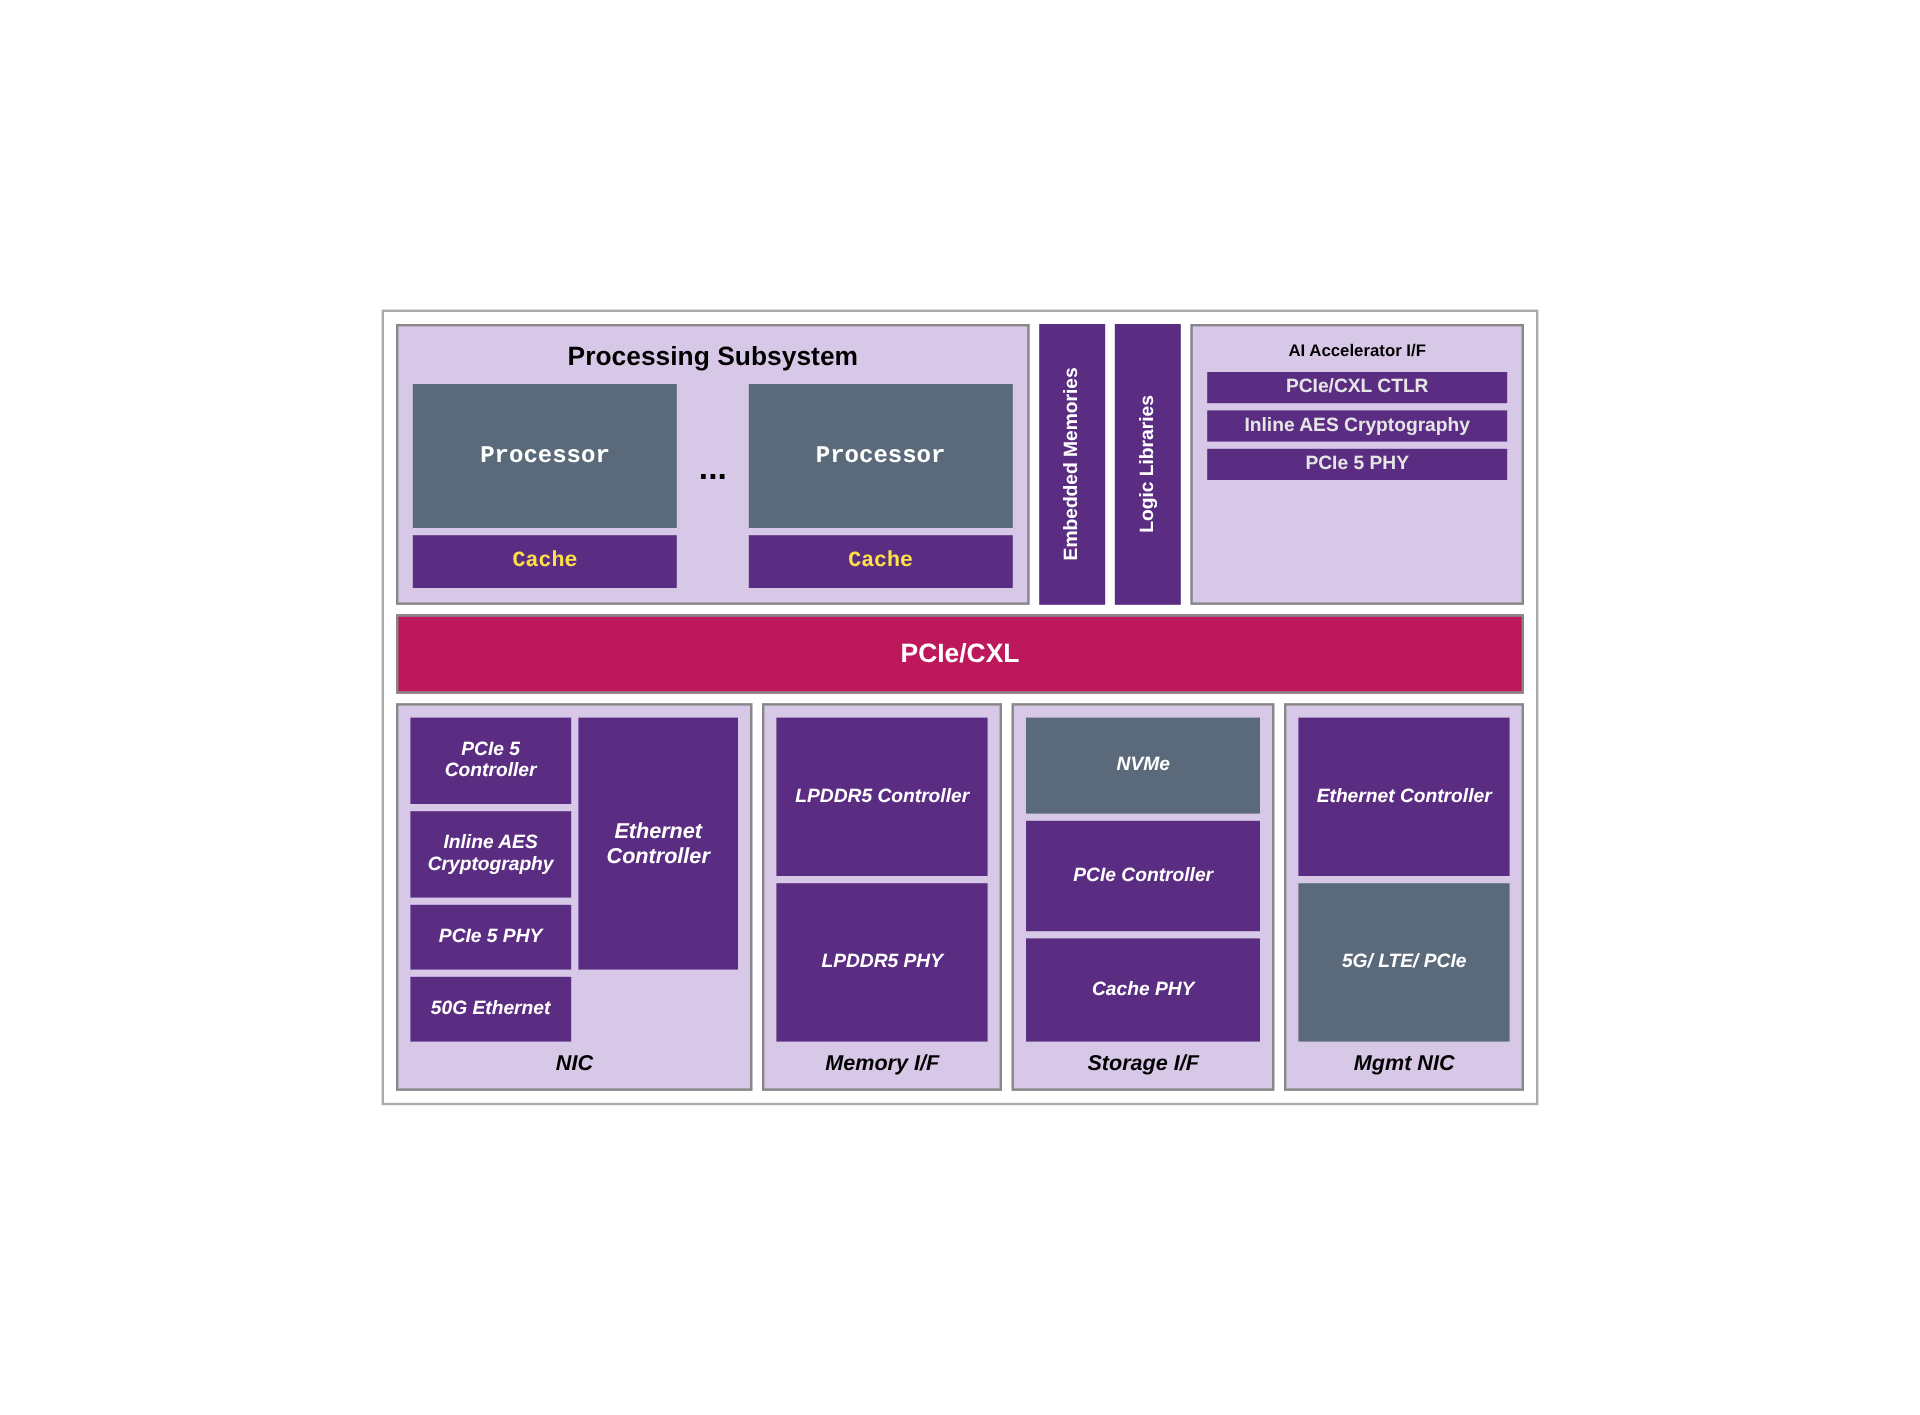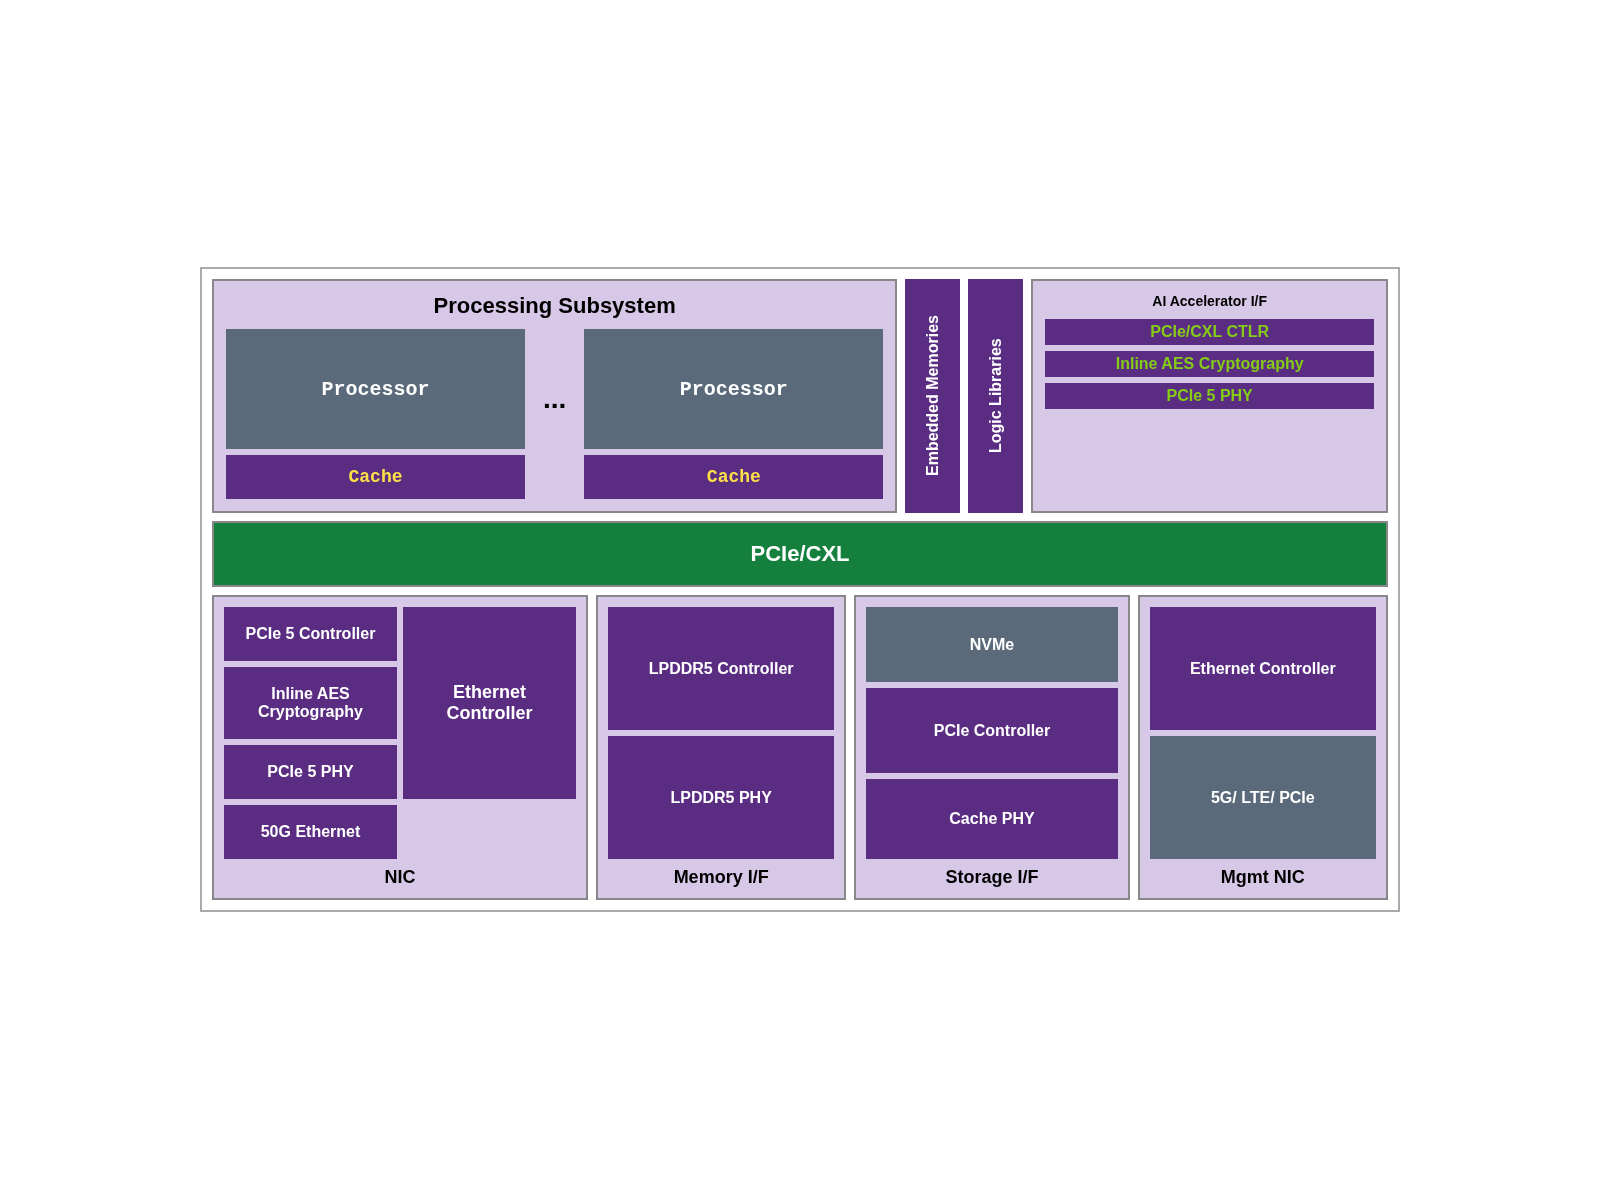--- a/index.html
+++ b/index.html
@@ -9,21 +9,21 @@
       display: flex;
       justify-content: center;
       align-items: center;
       min-height: 100vh;
       padding: 20px;
     }
     .diagram {
       border: 2px solid #aaa;
       padding: 10px;
       background: #fff;
-      width: 1200px;
+      width: 964px;
     }
     .top-row {
       display: flex;
       gap: 8px;
       margin-bottom: 8px;
     }
     .processing-subsystem {
       background: #d8c8e8;
       padding: 12px;
       flex: 2.2;
@@ -112,39 +112,40 @@
       margin-bottom: 10px;
       color: #000;
     }
     .ai-inner {
       display: flex;
       flex-direction: column;
       gap: 6px;
     }
     .ai-box {
       background: #5a2d82;
-      color: #84cc16;
+      color: #e5e5e5;
       font-size: 16px;
       font-weight: bold;
       text-align: center;
       padding: 4px 8px;
     }
     .pcie-bar {
-      background: #15803d;
+      background: #be185d;
       color: #fff;
       font-size: 22px;
       font-weight: bold;
       text-align: center;
       padding: 18px;
       margin-bottom: 8px;
       border: 2px solid #888;
     }
     .bottom-row {
       display: flex;
       gap: 8px;
+      font-style: italic;
     }
     .section-box {
       background: #d8c8e8;
       padding: 10px;
       border: 2px solid #888;
       display: flex;
       flex-direction: column;
     }
     .section-title {
       font-size: 18px;

